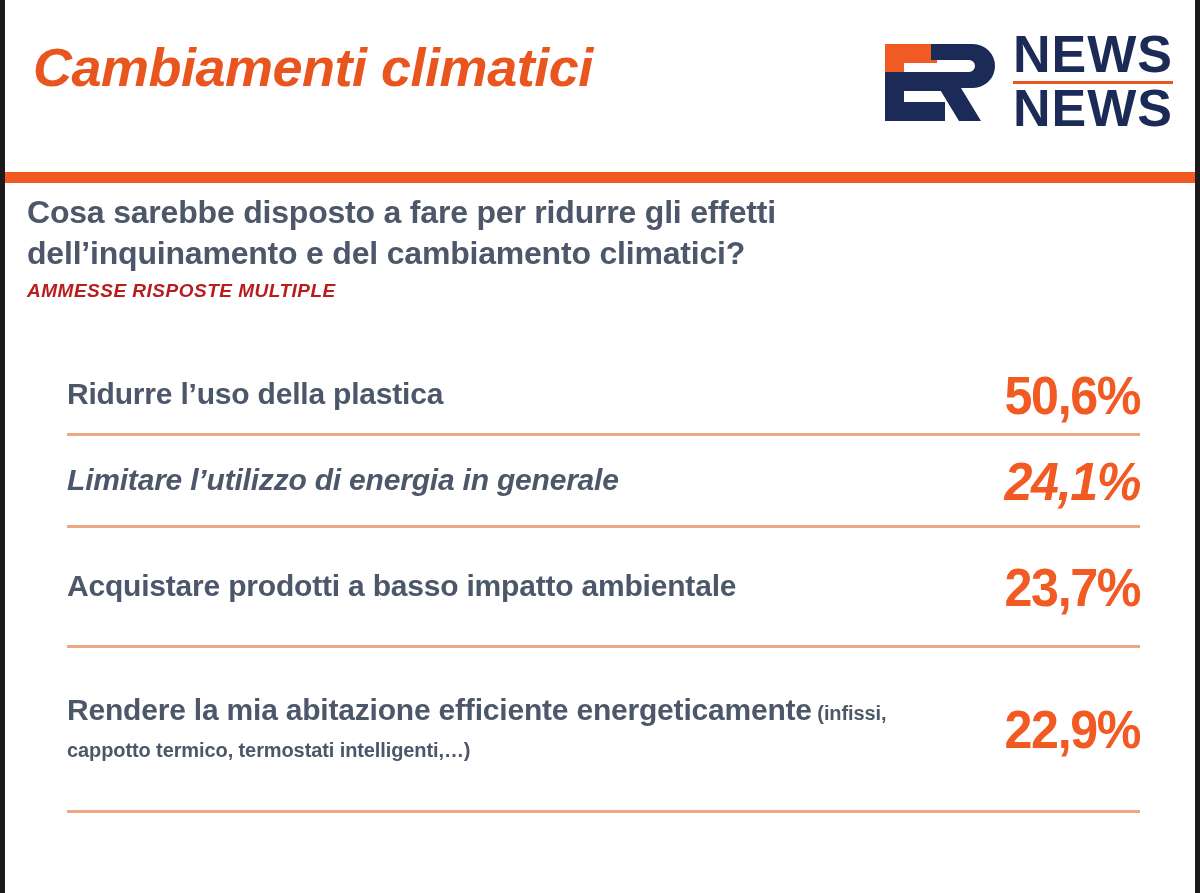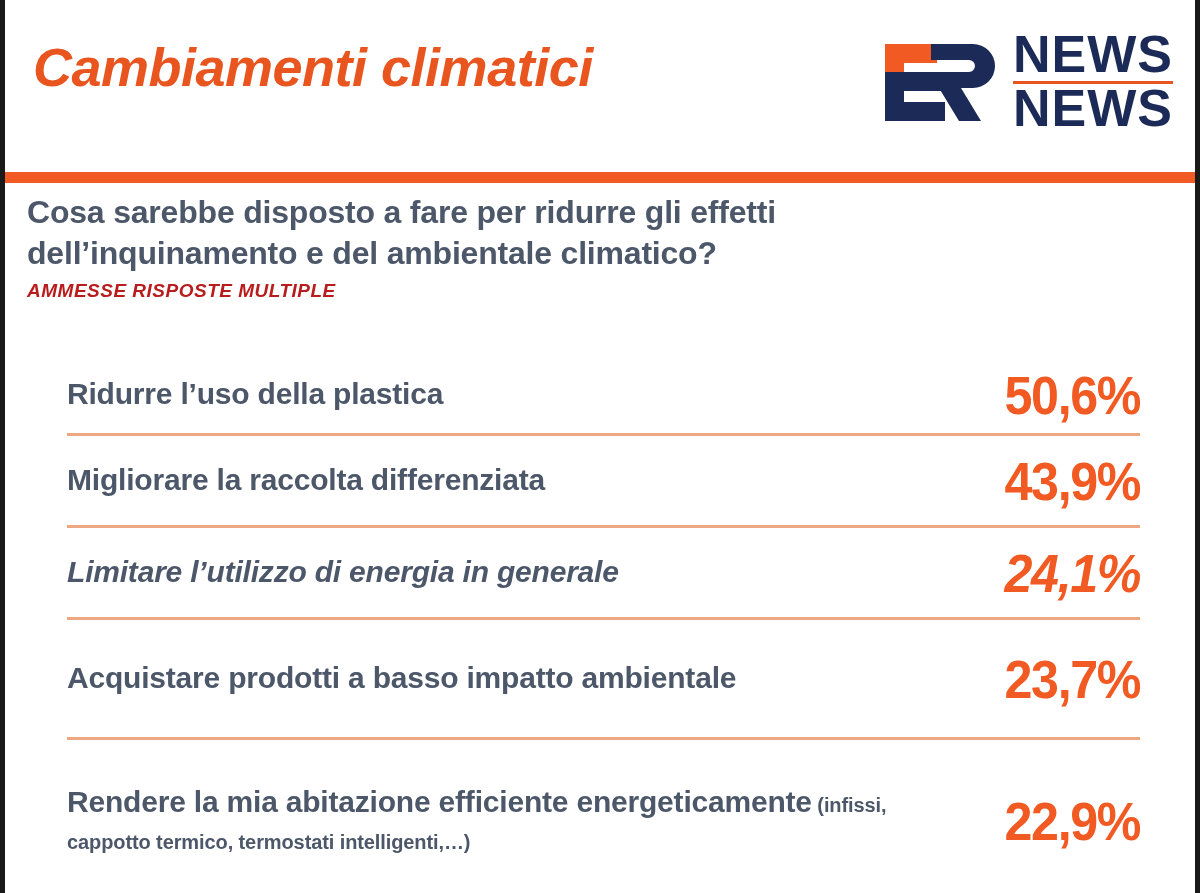--- a/index.html
+++ b/index.html
@@ -191,35 +191,31 @@
         <span class="logo-word">NEWS</span>
       </div>
 
     </div>
   </div>
 
   <div class="rule-bar"></div>
 
   <div class="question-block">
     <div class="question-line">Cosa sarebbe disposto a fare per ridurre gli effetti</div>
-    <div class="question-line">dell’inquinamento e del ambientale climatico?</div>
+    <div class="question-line">dell’inquinamento e del cambiamento climatici?</div>
     <div class="question-note">AMMESSE RISPOSTE MULTIPLE</div>
   </div>
 
   <div class="results">
 
     <div class="result-row r0">
       <div class="result-label"><span>Ridurre l’uso della plastica</span><span class="result-note"></span></div>
       <div class="result-value">50,6%</div>
     </div>
 
-    <div class="result-row r1">
-      <div class="result-label"><span>Migliorare la raccolta differenziata</span><span class="result-note"></span></div>
-      <div class="result-value">43,9%</div>
-    </div>
 
     <div class="result-row r2">
       <div class="result-label"><span>Limitare l’utilizzo di energia in generale</span><span class="result-note"></span></div>
       <div class="result-value">24,1%</div>
     </div>
 
     <div class="result-row r3">
       <div class="result-label"><span>Acquistare prodotti a basso impatto ambientale</span><span class="result-note"></span></div>
       <div class="result-value">23,7%</div>
     </div>

